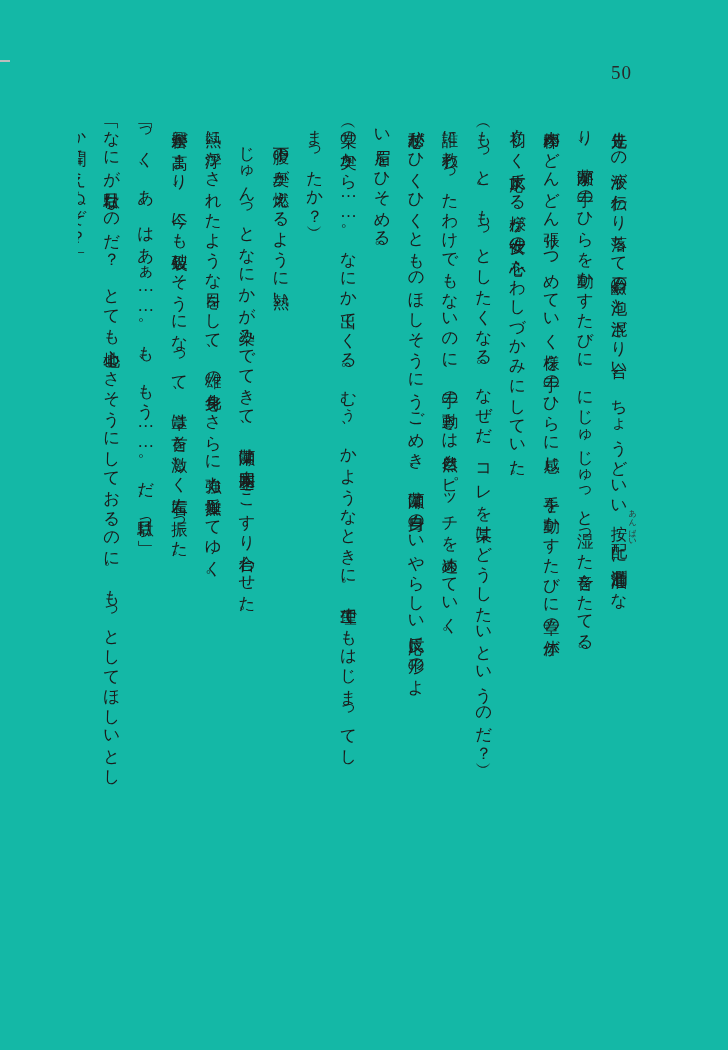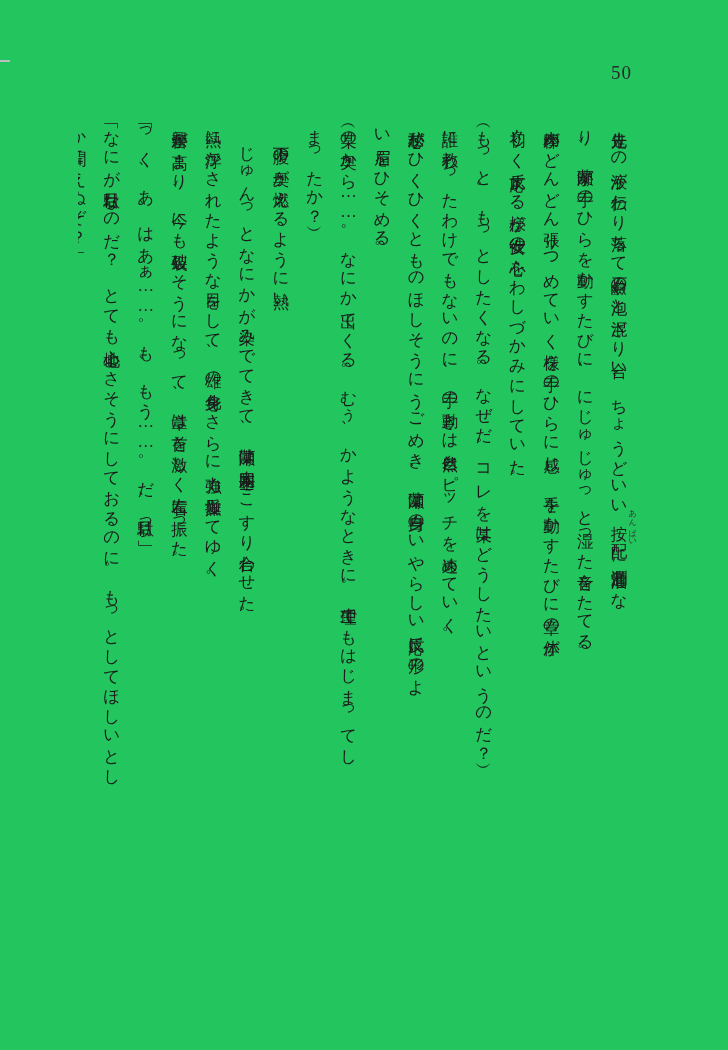--- a/index.html
+++ b/index.html
@@ -12,21 +12,21 @@
     height: 1050px;
     font-family: "Liberation Serif", "DejaVu Serif", serif;
     color: #1a1a1a;
     overflow: hidden;
     position: relative;
   }
   .page {
     position: relative;
     width: 728px;
     height: 1050px;
-    background: #22c55e;
+    background: #14b8a6;
     box-sizing: border-box;
   }
   .page-number {
     position: absolute;
     top: 62px;
     right: 96px;
     font-size: 19px;
     letter-spacing: 1px;
     color: #2a2a2a;
     font-family: "Liberation Serif", "DejaVu Serif", serif;

